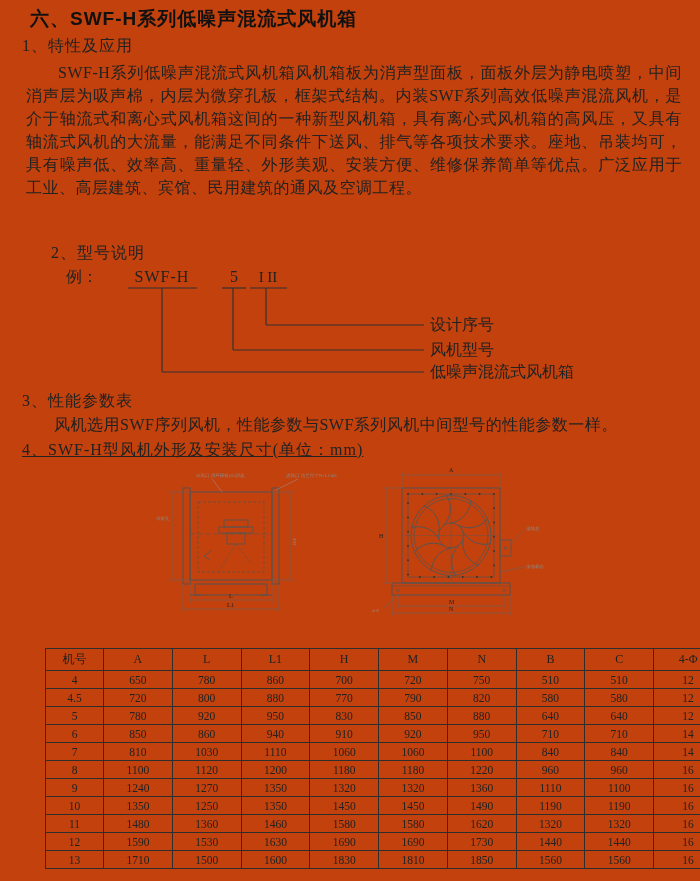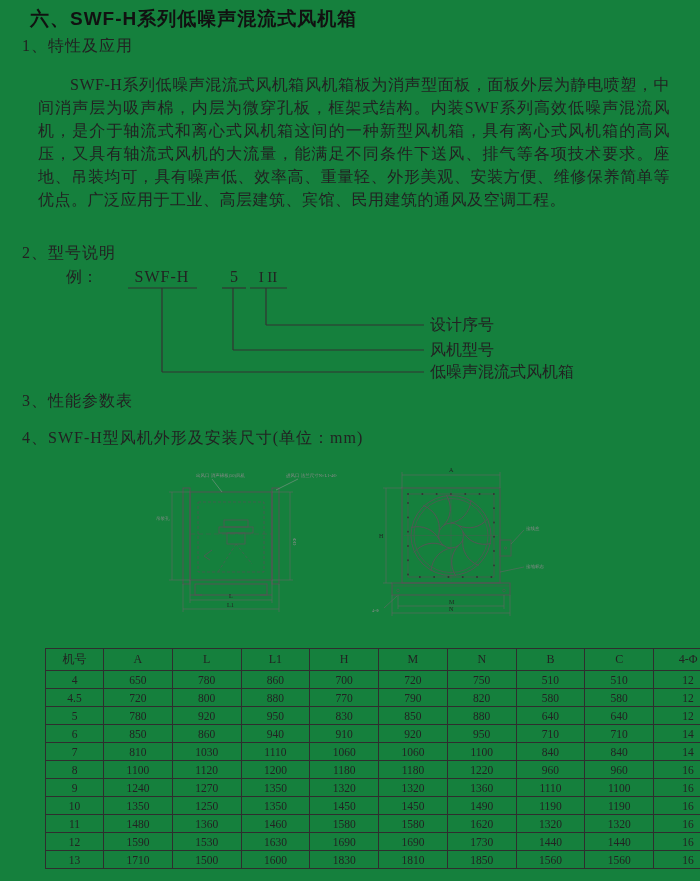--- a/index.html
+++ b/index.html
@@ -1,16 +1,16 @@
 <!DOCTYPE html>
 <html><head>
 <meta charset="utf-8">
 <style>
   html,body{margin:0;padding:0;background:#ffffff;}
-  .page{position:relative;width:700px;height:881px;background:#15803d;overflow:hidden;
+  .page{position:relative;width:700px;height:881px;background:#c2410c;overflow:hidden;
         font-family:"Liberation Serif","DejaVu Serif",serif;color:#222;}
   .abs{position:absolute;}
   .doc-title{left:30px;top:6px;font-family:"Liberation Sans","DejaVu Sans",sans-serif;
              font-weight:bold;font-size:19px;letter-spacing:1px;color:#111;}
   .sec-head{left:22px;font-size:16px;color:#222;letter-spacing:1px;text-align:center;}
   .body-text{left:22px;width:664px;font-size:16px;line-height:23px;text-align:justify;
              letter-spacing:0.5px;color:#222;}
   .indent{text-indent:2em;}
   .frag{margin-top:0;}
   svg text{font-family:"Liberation Serif","DejaVu Serif",serif;fill:#222;}
@@ -24,24 +24,24 @@
 </style>
 </head>
 <body>
 
 <div class="page">
 
   <div class="abs doc-title">六、SWF-H系列低噪声混流式风机箱</div>
 
   <div class="abs sec-head" style="top:36px;">1、特性及应用</div>
   <div class="abs body-text" style="top:57px;">
-    <p class="indent" style="margin:16px;">SWF-H系列低噪声混流式风机箱风机箱板为消声型面板，面板外层为静电喷塑，中间消声层为吸声棉，内层为微穿孔板，框架式结构。内装SWF系列高效低噪声混流风机，是介于轴流式和离心式风机箱这间的一种新型风机箱，具有离心式风机箱的高风压，又具有轴流式风机的大流量，能满足不同条件下送风、排气等各项技术要求。座地、吊装均可，具有噪声低、效率高、重量轻、外形美观、安装方便、维修保养简单等优点。广泛应用于工业、高层建筑、宾馆、民用建筑的通风及空调工程。</p>
+    <p class="indent" style="margin:4px;">SWF-H系列低噪声混流式风机箱风机箱板为消声型面板，面板外层为静电喷塑，中间消声层为吸声棉，内层为微穿孔板，框架式结构。内装SWF系列高效低噪声混流风机，是介于轴流式和离心式风机箱这间的一种新型风机箱，具有离心式风机箱的高风压，又具有轴流式风机的大流量，能满足不同条件下送风、排气等各项技术要求。座地、吊装均可，具有噪声低、效率高、重量轻、外形美观、安装方便、维修保养简单等优点。广泛应用于工业、高层建筑、宾馆、民用建筑的通风及空调工程。</p>
   </div>
 
-  <div class="abs sec-head" style="top:243px;">2、型号说明</div>
+  <div class="abs sec-head" style="top:243px;margin-left:29px;">2、型号说明</div>
 
   <svg class="abs" style="left:0;top:262px;" width="700" height="130" viewBox="0 0 700 130">
     <text x="66" y="20" font-size="16">例：</text>
     <text x="162" y="20" font-size="16" text-anchor="middle" letter-spacing="1">SWF-H</text>
     <text x="234" y="20" font-size="16" text-anchor="middle">5</text>
     <text x="268" y="20" font-size="15" text-anchor="middle">I II</text>
     <g stroke="#333" stroke-width="1.2">
       <line x1="128" y1="26" x2="197" y2="26"></line>
       <line x1="222" y1="26" x2="246" y2="26"></line>
       <line x1="250" y1="26" x2="287" y2="26"></line>
@@ -51,22 +51,23 @@
       <line x1="266" y1="63" x2="424" y2="63"></line>
       <line x1="233" y1="88" x2="424" y2="88"></line>
       <line x1="162" y1="110" x2="424" y2="110"></line>
     </g>
     <text x="430" y="68" font-size="16">设计序号</text>
     <text x="430" y="93" font-size="16">风机型号</text>
     <text x="430" y="115" font-size="16">低噪声混流式风机箱</text>
   </svg>
 
   <div class="abs sec-head" style="top:391px;">3、性能参数表</div>
-
-  <div class="abs sec-head" style="top:428px;">4、SWF-H型风机外形及安装尺寸(单位：mm)</div>
+  <div class="abs body-text indent" style="top:413px;">风机选用SWF序列风机，性能参数与SWF系列风机中间型号的性能参数一样。</div>
+
+  <div class="abs sec-head" style="top:440px;text-decoration:underline;">4、SWF-H型风机外形及安装尺寸(单位：mm)</div>
 
   <svg class="abs" style="left:0;top:460px;" width="700" height="168" viewBox="0 0 700 168">
 
     <g stroke="#555" stroke-width="1" fill="none">
 
       <rect x="183" y="28" width="7" height="96"></rect>
       <rect x="272" y="28" width="7" height="96"></rect>
 
       <rect x="190" y="32" width="82" height="88"></rect>
 

